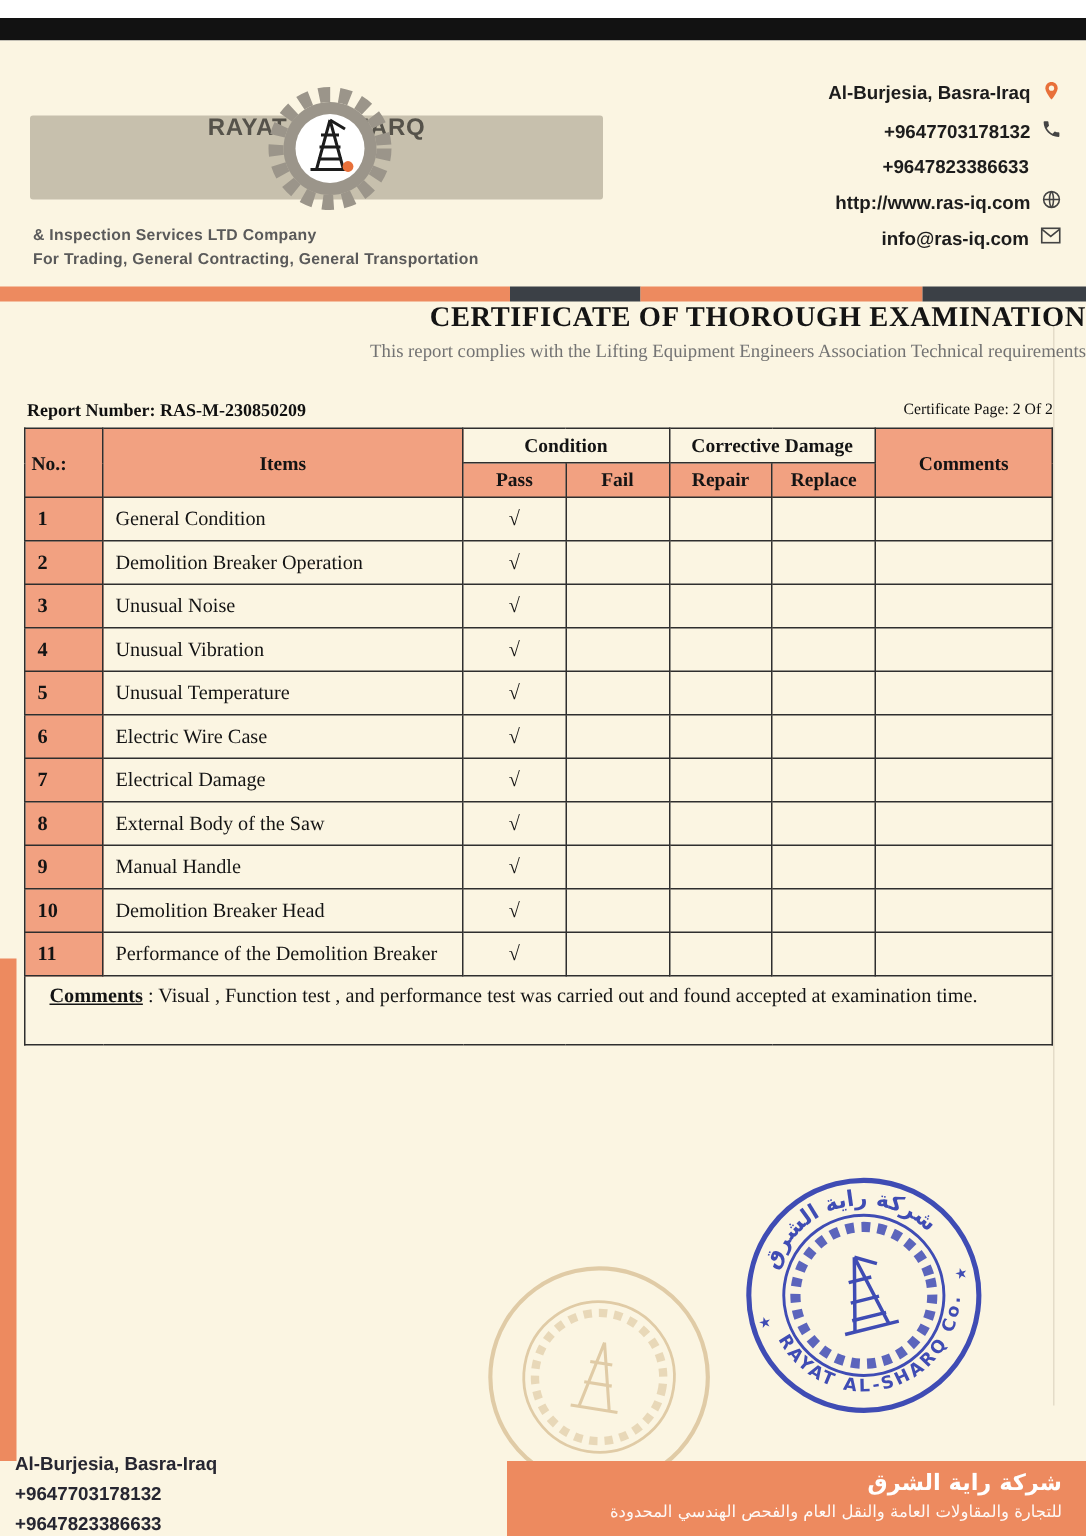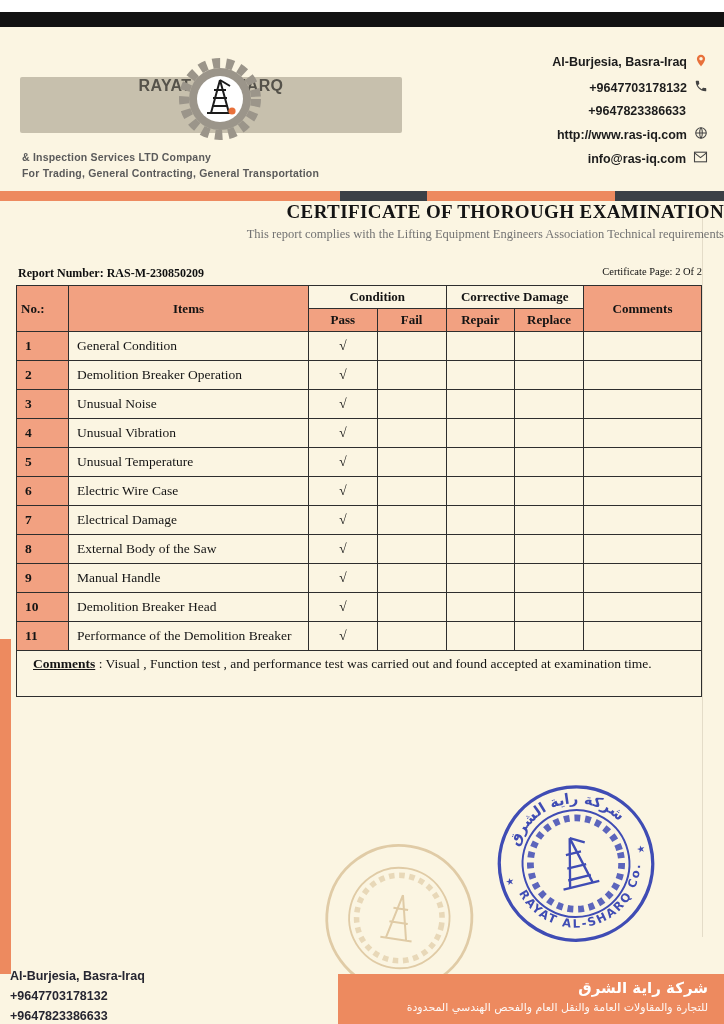--- a/index.html
+++ b/index.html
@@ -45,21 +45,21 @@
   .divider .seg-d1{width:12%;background:#3b4046}
   .divider .seg-o2{width:26%;background:#ed8a5f}
   .divider .seg-d2{width:15%;background:#3b4046}
 
   
   .title-block{text-align:right;}
   .title{font-size:19px;font-weight:bold;letter-spacing:.4px;color:#141414}
   .subtitle{font-size:12.5px;margin-top:4px;color:#737373}
 
   
-  .report-row{display:flex;justify-content:space-between;align-items:flex-start;padding:0 22px 0 18px;margin-top:24px}
+  .report-row{display:flex;justify-content:space-between;align-items:center;padding:0 22px 0 18px;margin-top:24px}
   .report-left{font-size:12px;font-weight:bold;color:#101010}
   .report-right{font-size:10.5px;color:#101010}
 
   
   .table-wrap{padding:4px 22px 0 16px}
   table{width:100%;border-collapse:collapse;table-layout:fixed}
   th,td{border:1.6px solid #2e2e2e;box-sizing:border-box}
   th{font-size:13px;font-weight:bold;padding:3px 4px;color:#141414}
   .orange{background:#f2a181}
   td{font-size:13.5px;padding:3px 8px;height:29px;color:#141414}

